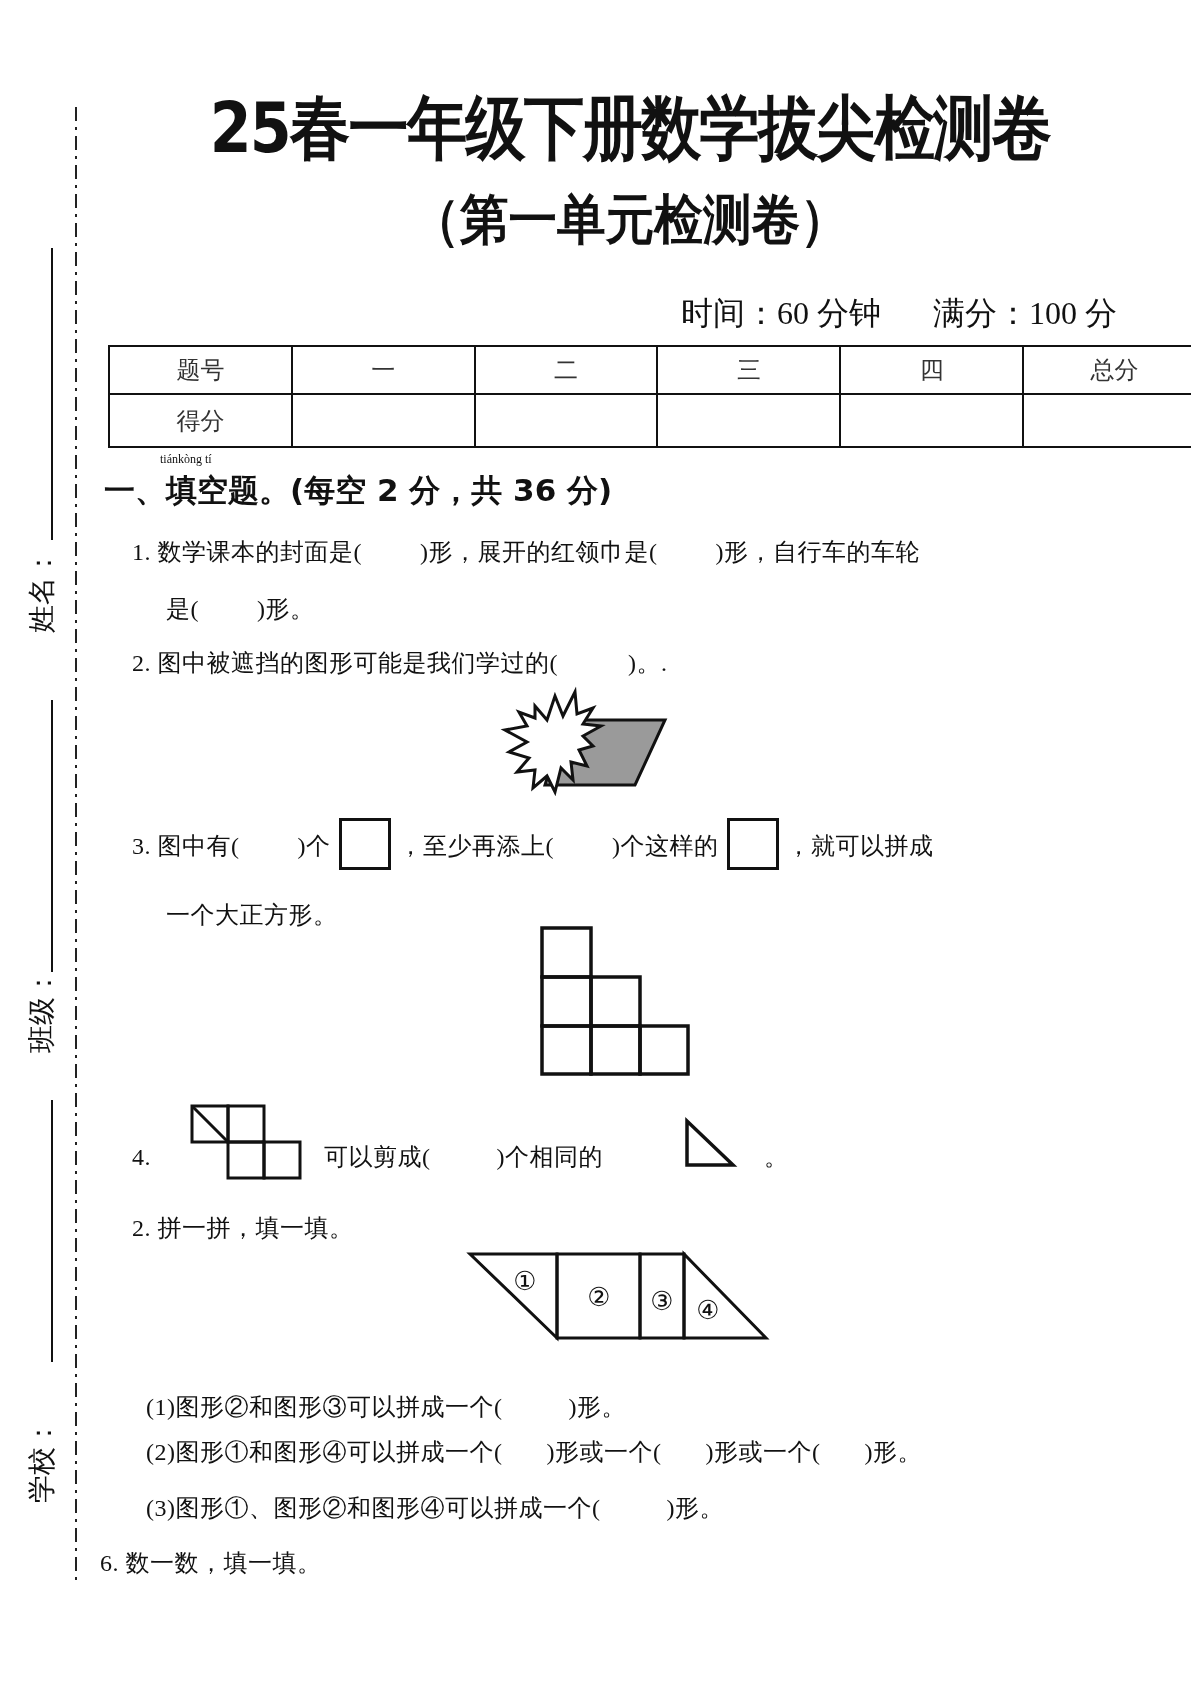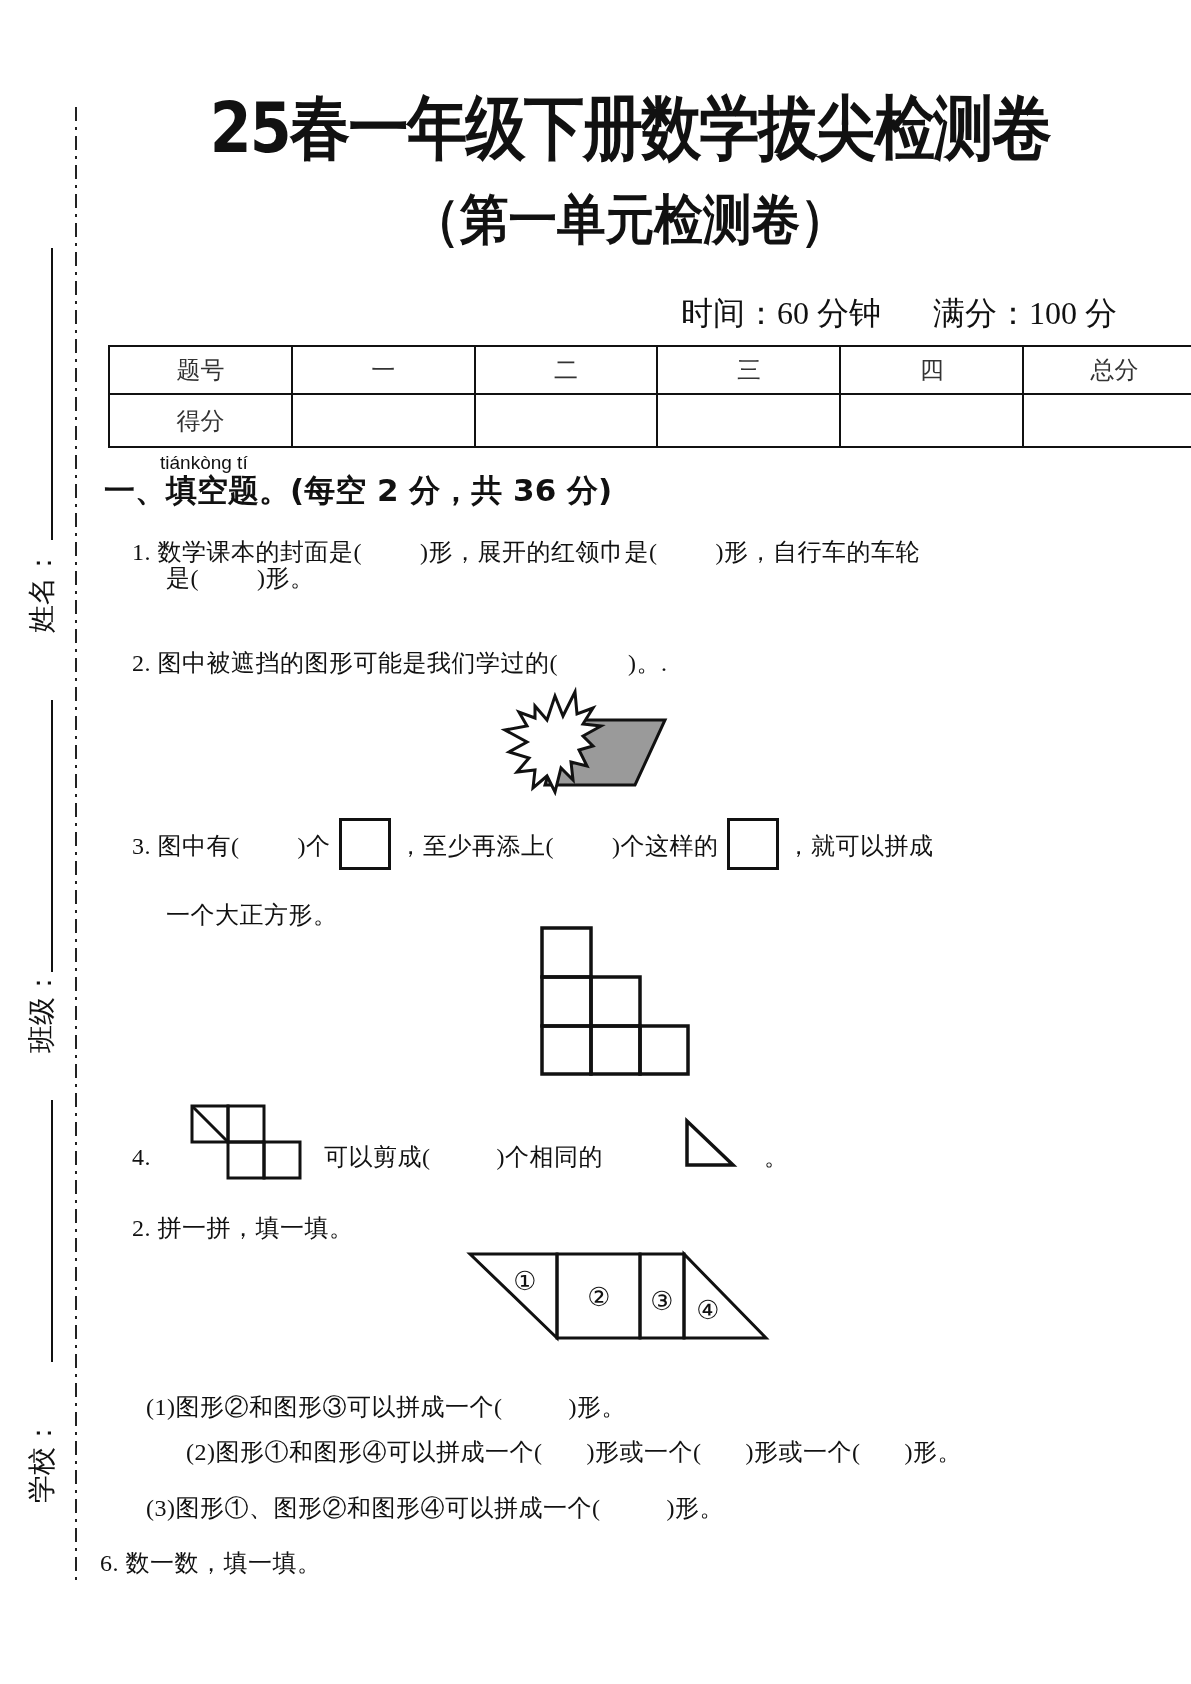--- a/index.html
+++ b/index.html
@@ -25,21 +25,21 @@
 
   .meta { position: absolute; top: 296px; right: 74px; font-size: 32px; line-height: 34px; }
   .meta span + span { margin-left: 44px; }
 
   table.score { position: absolute; left: 108px; top: 345px; width: 1099px; border-collapse: collapse;
                 table-layout: fixed; font-size: 24px; }
   table.score td { border: 2px solid #111; text-align: center; color: #333; padding: 0; }
   table.score tr.r1 td { height: 46px; }
   table.score tr.r2 td { height: 51px; }
 
-  .pinyin { position: absolute; left: 160px; top: 452px; font-family: Liberation Sans, sans-serif; font-size: 19px; }
+  .pinyin { position: absolute; left: 160px; top: 452px; font-family: Liberation Serif, serif; font-size: 12px; }
   .section-head { position: absolute; left: 104px; top: 470px; font-family: "DejaVu Sans", sans-serif;
                   font-size: 31px; font-weight: bold; line-height: 40px; }
 
   .q { position: absolute; font-size: 24px; line-height: 40px; white-space: nowrap; letter-spacing: 0.5px; }
   .blank { display: inline-block; width: 58px; }
   .blank.sm { width: 44px; }
 
   .inline-sq { display: inline-block; width: 52px; height: 52px; border: 3px solid #111; vertical-align: middle;
                margin: 0 8px; position: relative; top: -4px; box-sizing: border-box; }
 
@@ -87,21 +87,21 @@
   </tr>
 </tbody>
   </table>
 
 <div class="pinyin">tiánkòng tí</div>
 <div class="section-head">一、填空题。(每空 2 分，共 36 分)</div>
 
 <div class="q" style="left:132px;top:532px;">
   <span>1. 数学课本的封面是(</span><span class="blank"></span><span>)形，展开的红领巾是(</span><span class="blank"></span><span>)形，自行车的车轮</span>
 </div>
-<div class="q" style="left:166px;top:558px;">
+<div class="q" style="left:166px;top:589px;">
   <span>是(</span><span class="blank"></span><span>)形。</span>
 </div>
 
 <div class="q" style="left:132px;top:643px;">
   <span>2. 图中被遮挡的图形可能是我们学过的(</span><span class="blank" style="width:70px"></span><span>)。.</span>
 </div>
 <svg style="left:505px;top:690px;" width="160" height="110" viewBox="0 0 160 110">
   <polygon points="60,30 160,30 130,95 40,95" fill="#9a9a9a" stroke="#111" stroke-width="3"></polygon>
   <polygon points="30,16 42,30 50,6 58,26 70,2 72,24 88,18 78,34 96,36 78,46 88,56 74,60 82,76 66,72 68,90 56,78 50,102 42,86 28,98 30,80 12,82 24,68 4,62 22,52 0,40 22,36 14,22 30,28" fill="#ffffff" stroke="#111" stroke-width="3" stroke-linejoin="miter"></polygon>
 </svg>
@@ -151,20 +151,20 @@
     <text x="57" y="40">①</text>
     <text x="131" y="56">②</text>
     <text x="194" y="60">③</text>
     <text x="240" y="69">④</text>
   </g>
 </svg>
 
 <div class="q" style="left:146px;top:1376px;margin-top:11px;">
   <span>(1)图形②和图形③可以拼成一个(</span><span class="blank" style="width:66px"></span><span>)形。</span>
 </div>
-<div class="q" style="left:146px;top:1432px;margin-left:40px;">
+<div class="q" style="left:146px;top:1432px;">
   <span>(2)图形①和图形④可以拼成一个(</span><span class="blank sm"></span><span>)形或一个(</span><span class="blank sm"></span><span>)形或一个(</span><span class="blank sm"></span><span>)形。</span>
 </div>
 <div class="q" style="left:146px;top:1488px;">
   <span>(3)图形①、图形②和图形④可以拼成一个(</span><span class="blank" style="width:66px"></span><span>)形。</span>
 </div>
 
 <div class="q" style="left:100px;top:1543px;">6. 数一数，填一填。</div>
 
 </body></html>

